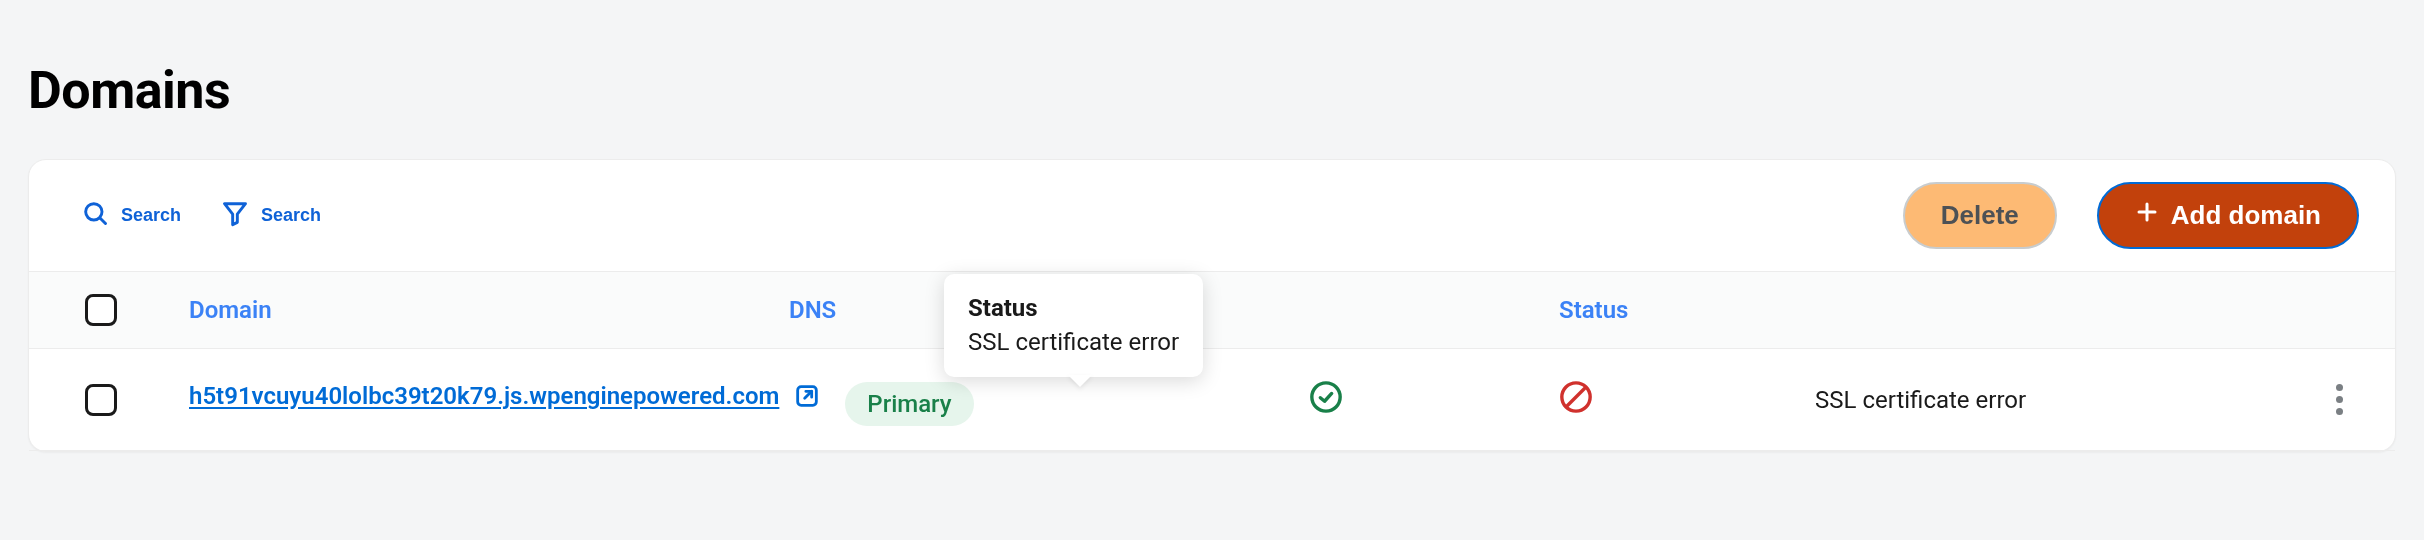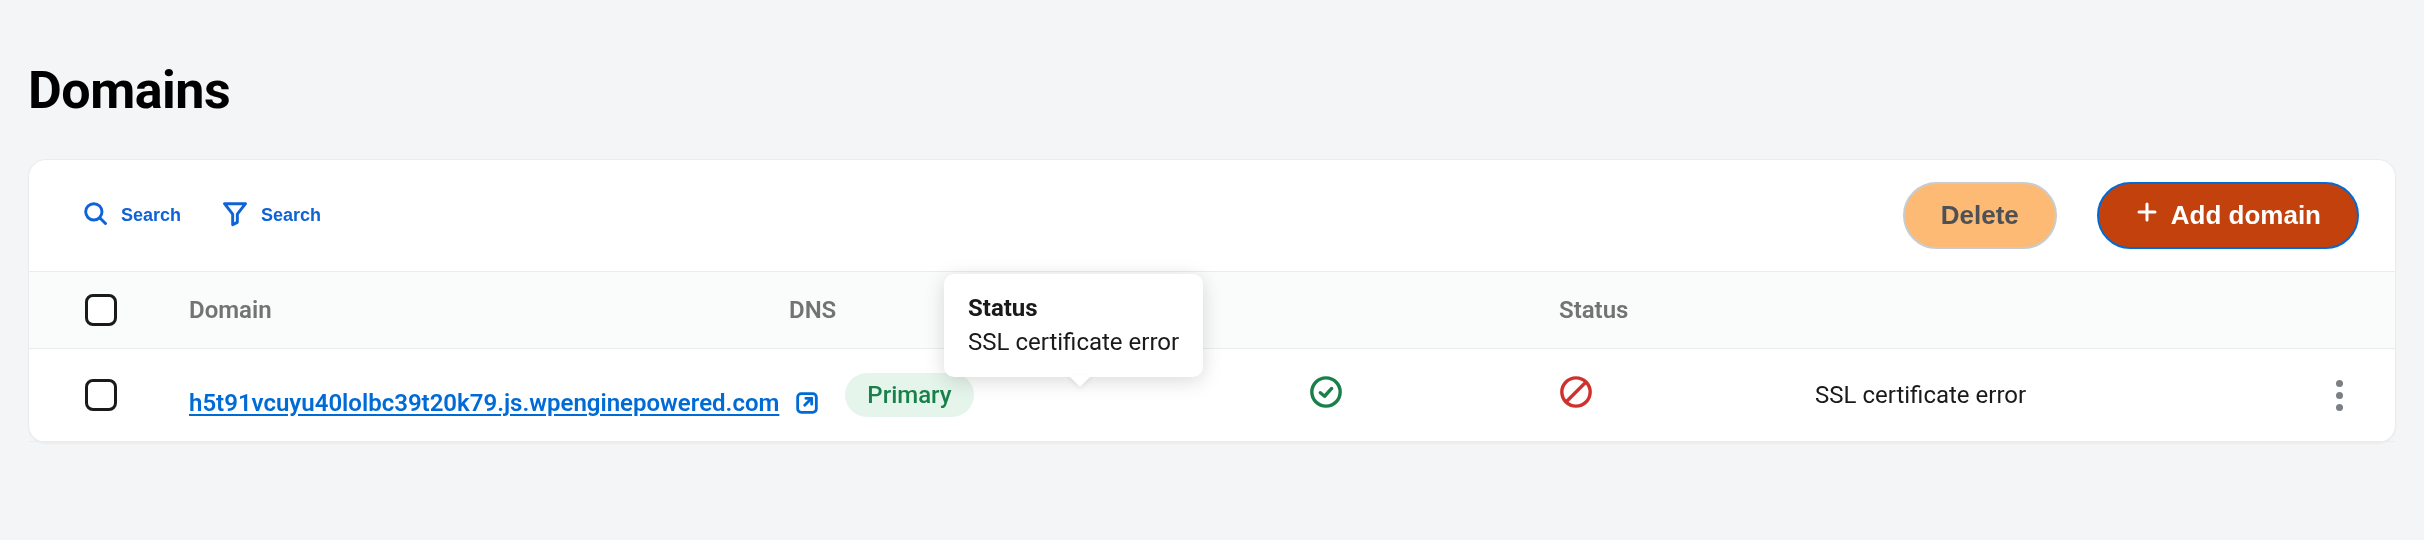--- a/index.html
+++ b/index.html
@@ -66,43 +66,44 @@
   }
   .table-header {
     display: grid;
     grid-template-columns: 160px 600px 520px 250px 256px 1fr 100px;
     align-items: center;
     background: #fafbfb;
     border-bottom: 1px solid #ececec;
     padding: 22px 0;
     font-size: 24px;
     font-weight: 600;
-    color: #737373;
+    color: #3b82f6;
   }
   .table-row {
     display: grid;
     grid-template-columns: 160px 600px 520px 250px 256px 1fr 100px;
     align-items: center;
     padding: 24px 0;
     border-bottom: 1px solid #ececec;
     font-size: 25px;
   }
   .checkbox {
     width: 32px;
     height: 32px;
     border: 3px solid #1a1a1a;
     border-radius: 8px;
     margin-left: 56px;
     cursor: pointer;
     background: #fff;
   }
   .domain-cell {
     display: flex;
-    align-items: flex-end;
+    align-items: flex-start;
     gap: 14px;
+    margin-top: 9px;
   }
   .domain-link {
     color: #006bd6;
     font-weight: 600;
     text-decoration: underline;
     text-underline-offset: 3px;
     font-size: 24px;
     cursor: pointer;
   }
   .ext-icon {

